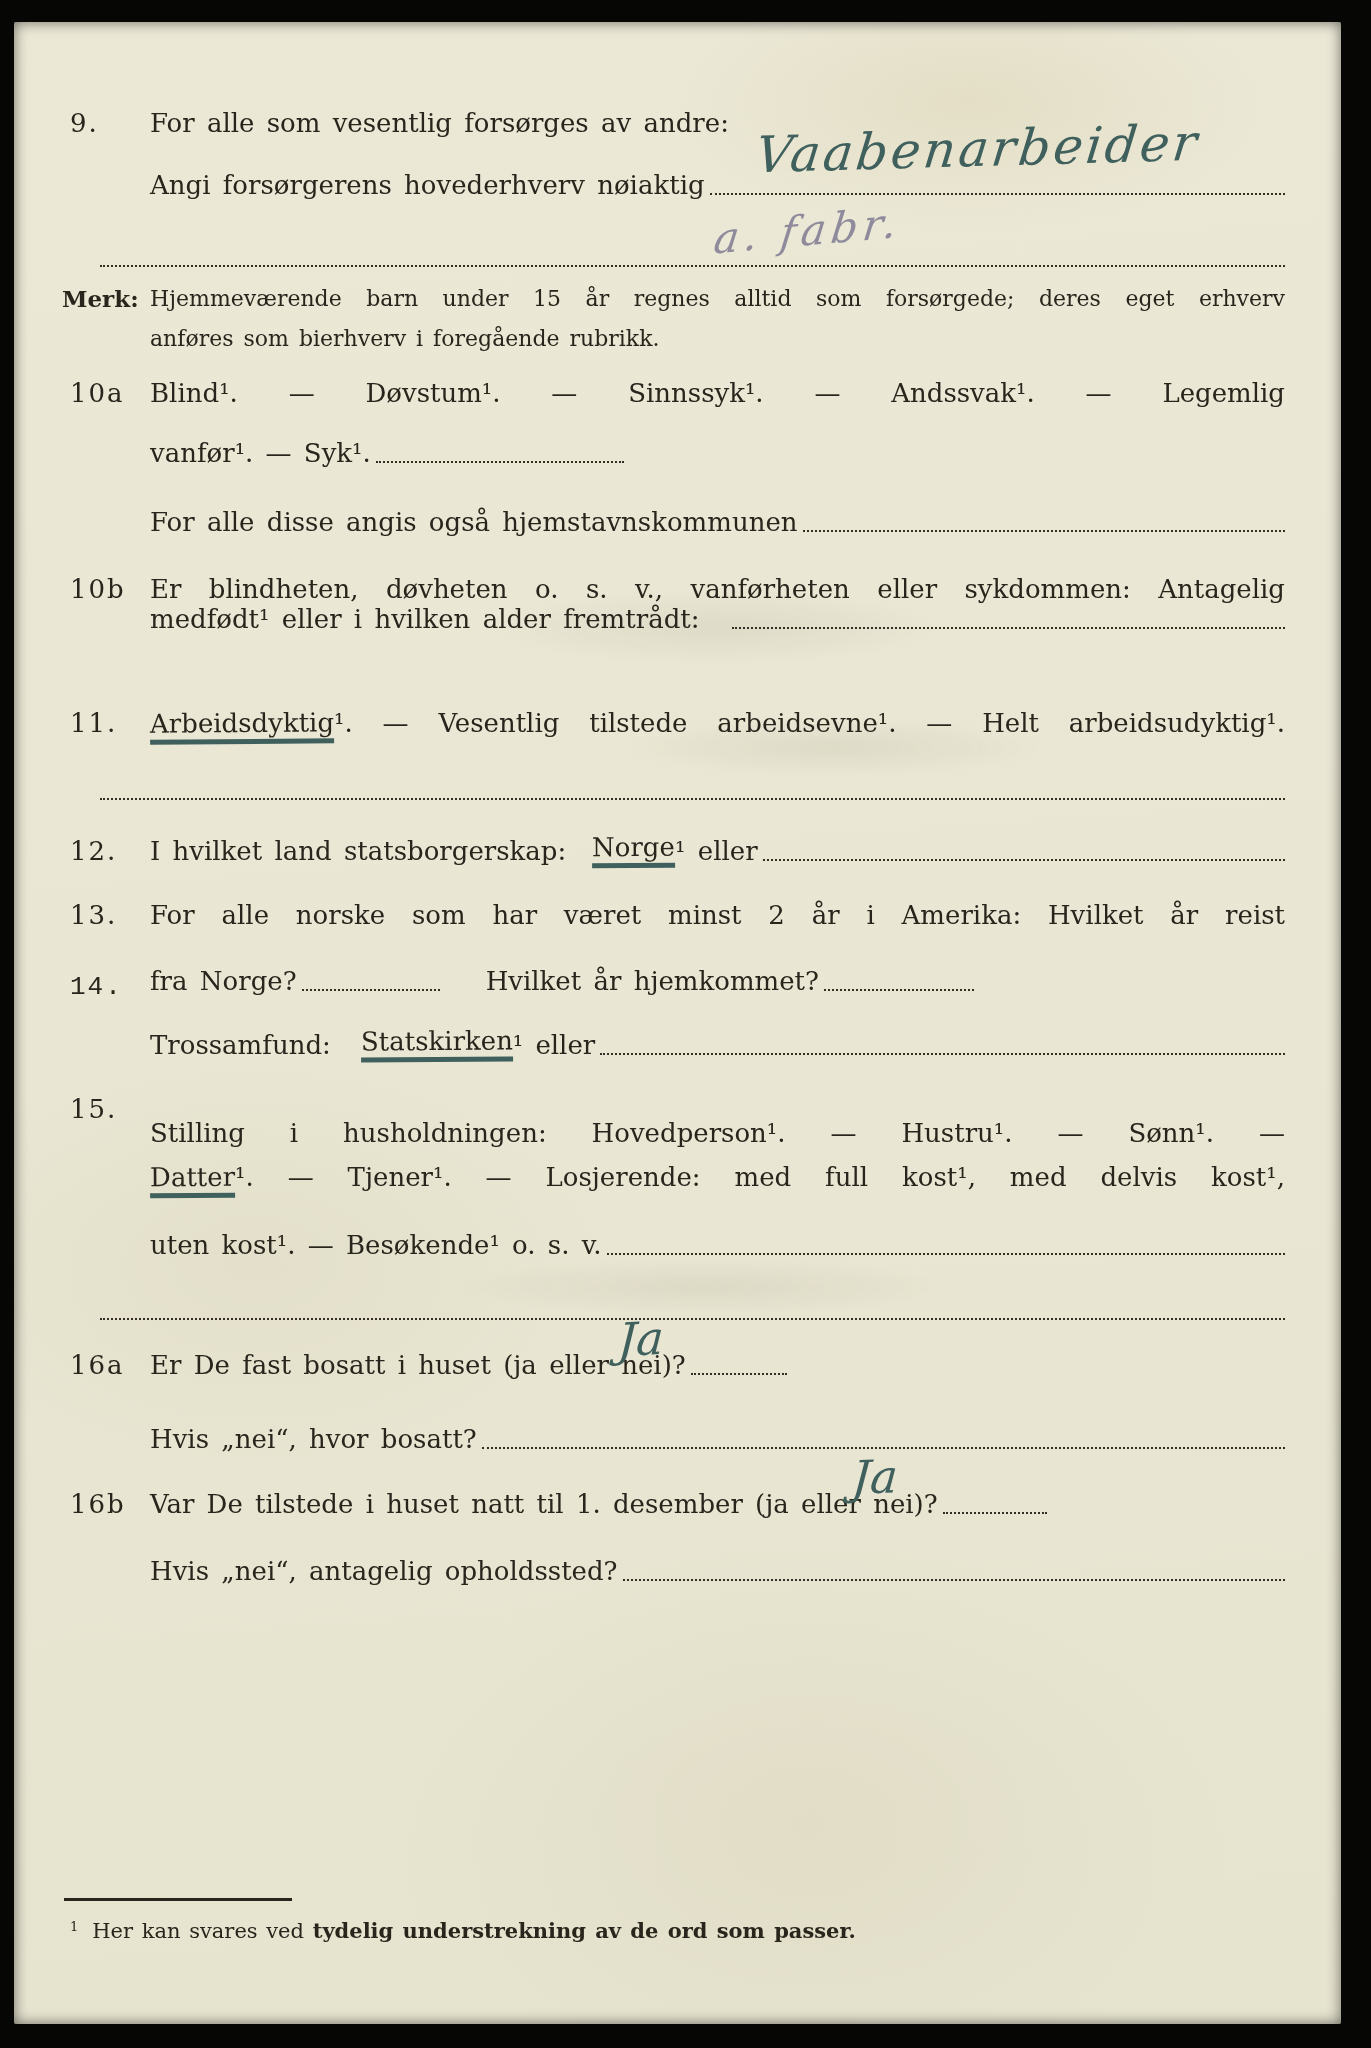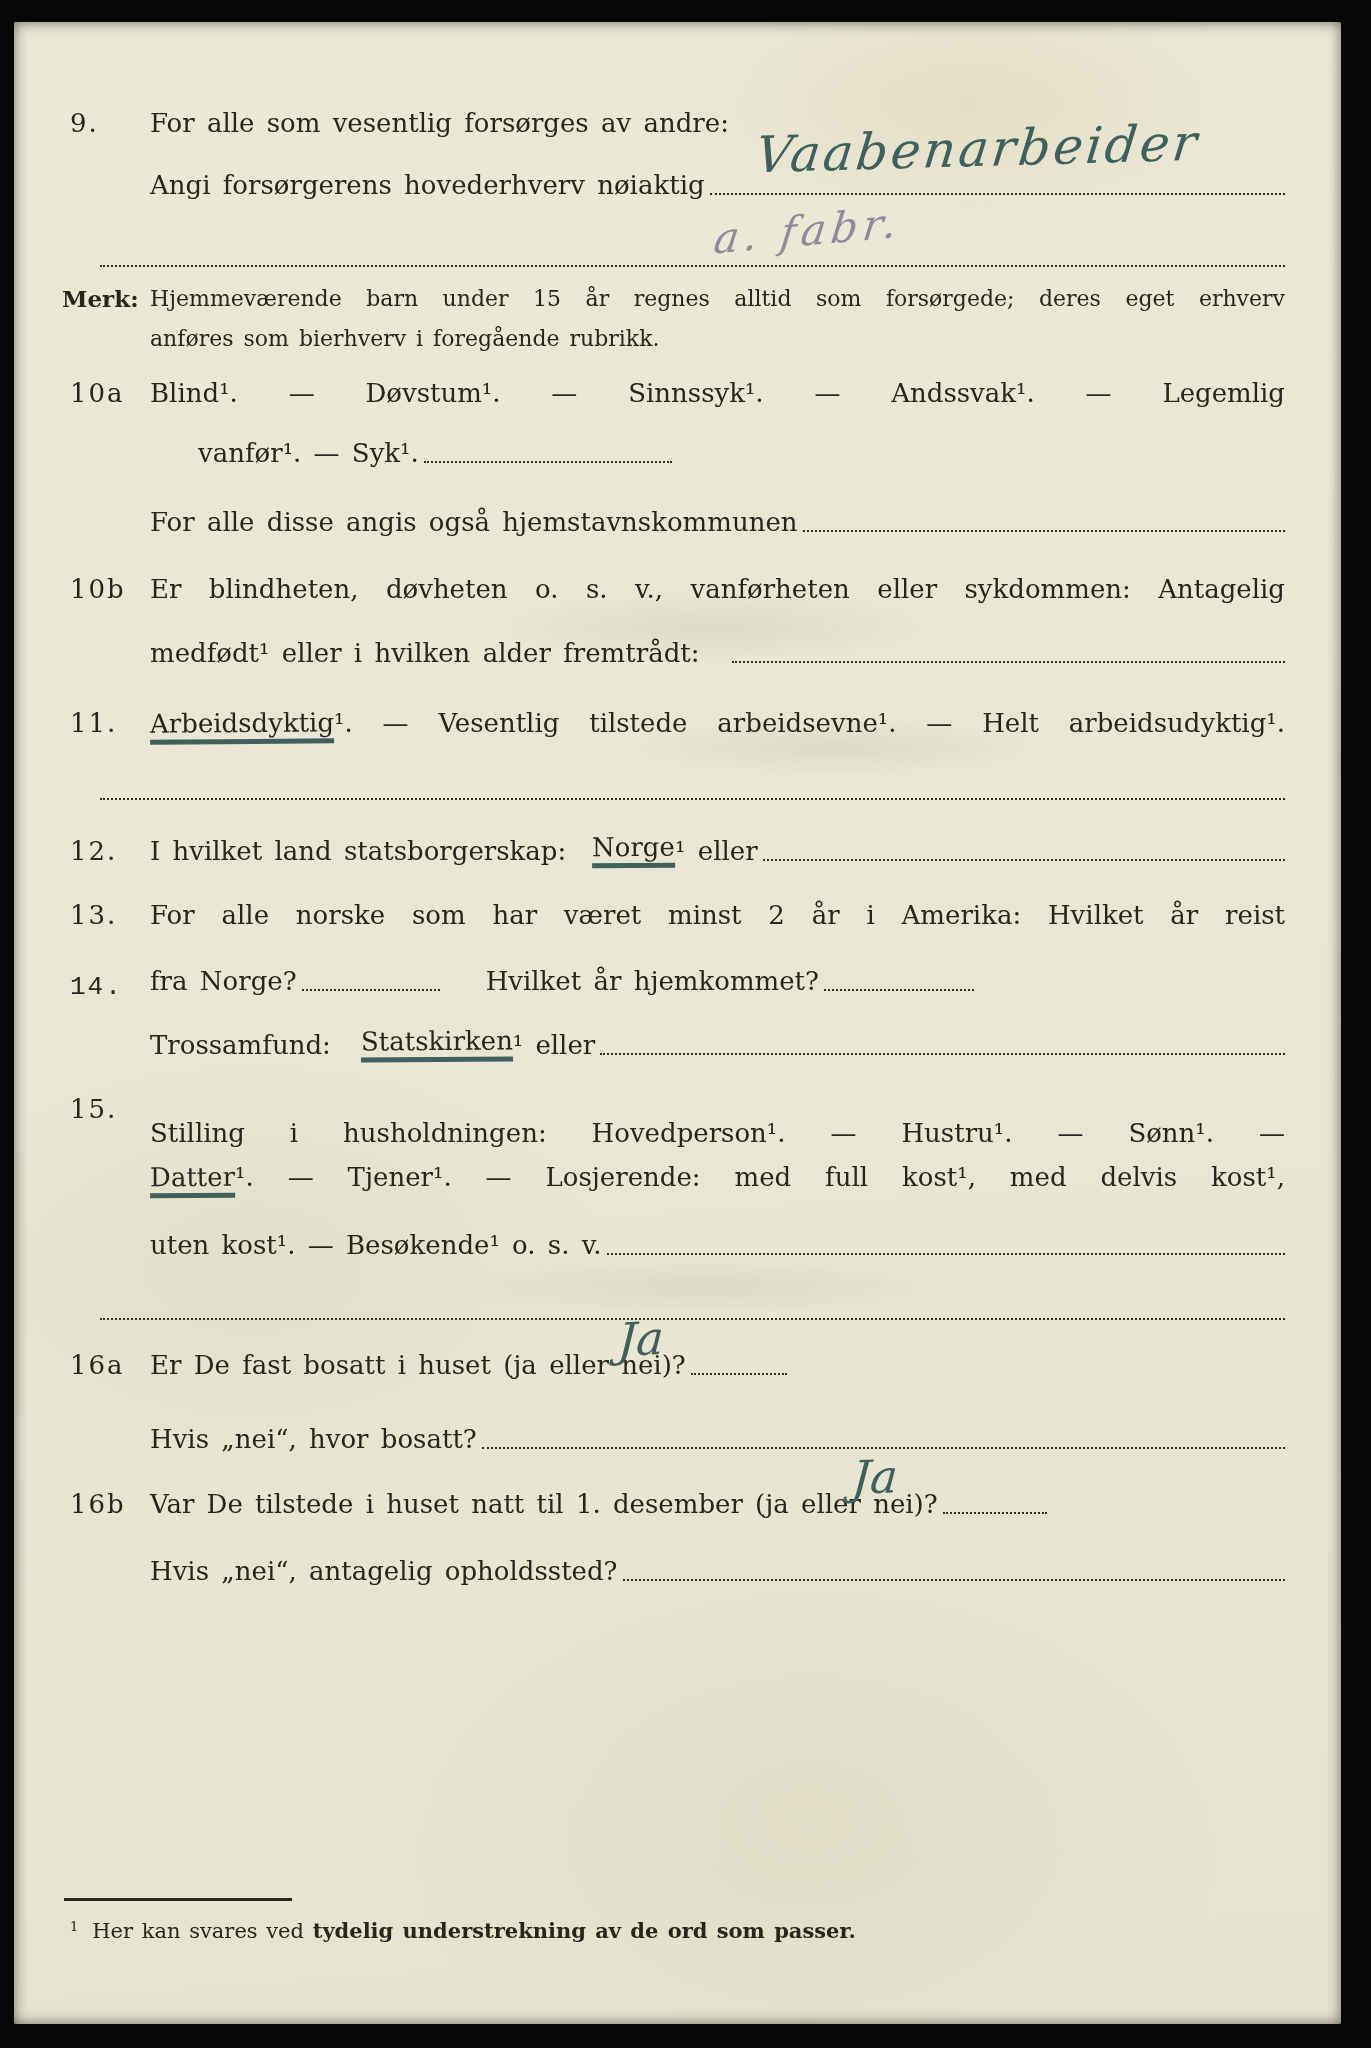--- a/index.html
+++ b/index.html
@@ -146,32 +146,32 @@
     <div class="dotline" style="top:243px; left:86px; right:56px;"></div>
     <div class="hand hand-main">Vaabenarbeider</div>
     <div class="hand hand-note">a. fabr.</div>
 
     <div class="merk-label" style="top:262px;">Merk:</div>
     <div class="row small just" style="top:262px;">Hjemmeværende barn under 15 år regnes alltid som forsørgede; deres eget erhverv</div>
     <div class="row small" style="top:302px;">anføres som bierhverv i foregående rubrikk.</div>
 
     <div class="num" style="top:354px;">10a</div>
     <div class="row just" style="top:354px;">Blind¹. — Døvstum¹. — Sinnssyk¹. — Andssvak¹. — Legemlig</div>
-    <div class="row flex" style="top:414px;margin-left:48px;">
+    <div class="row flex" style="top:414px;">
         <span class="t">vanfør¹. — Syk¹.</span>
         <span class="leader" style="width:248px;"></span>
       </div>
     <div class="row flex" style="top:483px;">
         <span class="t">For alle disse angis også hjemstavnskommunen</span>
         <span class="leader fill"></span>
       </div>
 
     <div class="num" style="top:550px;">10b</div>
     <div class="row just" style="top:550px;">Er blindheten, døvheten o. s. v., vanførheten eller sykdommen: Antagelig</div>
-    <div class="row flex" style="top:614px;gap:27px;">
+    <div class="row flex" style="top:580px;gap:27px;">
         <span class="t">medfødt¹ eller i hvilken alder fremtrådt:</span>
         <span class="leader fill"></span>
       </div>
 
     <div class="num" style="top:684px;">11.</div>
     <div class="row just" style="top:684px;"><span class="uhand">Arbeidsdyktig</span><span>¹. — Vesentlig tilstede arbeidsevne¹. — Helt arbeidsudyktig¹.</span></div>
     <div class="dotline" style="top:776px; left:86px; right:56px;"></div>
 
     <div class="num" style="top:812px;text-align:right;">12.</div>
     <div class="row flex" style="top:812px;">

